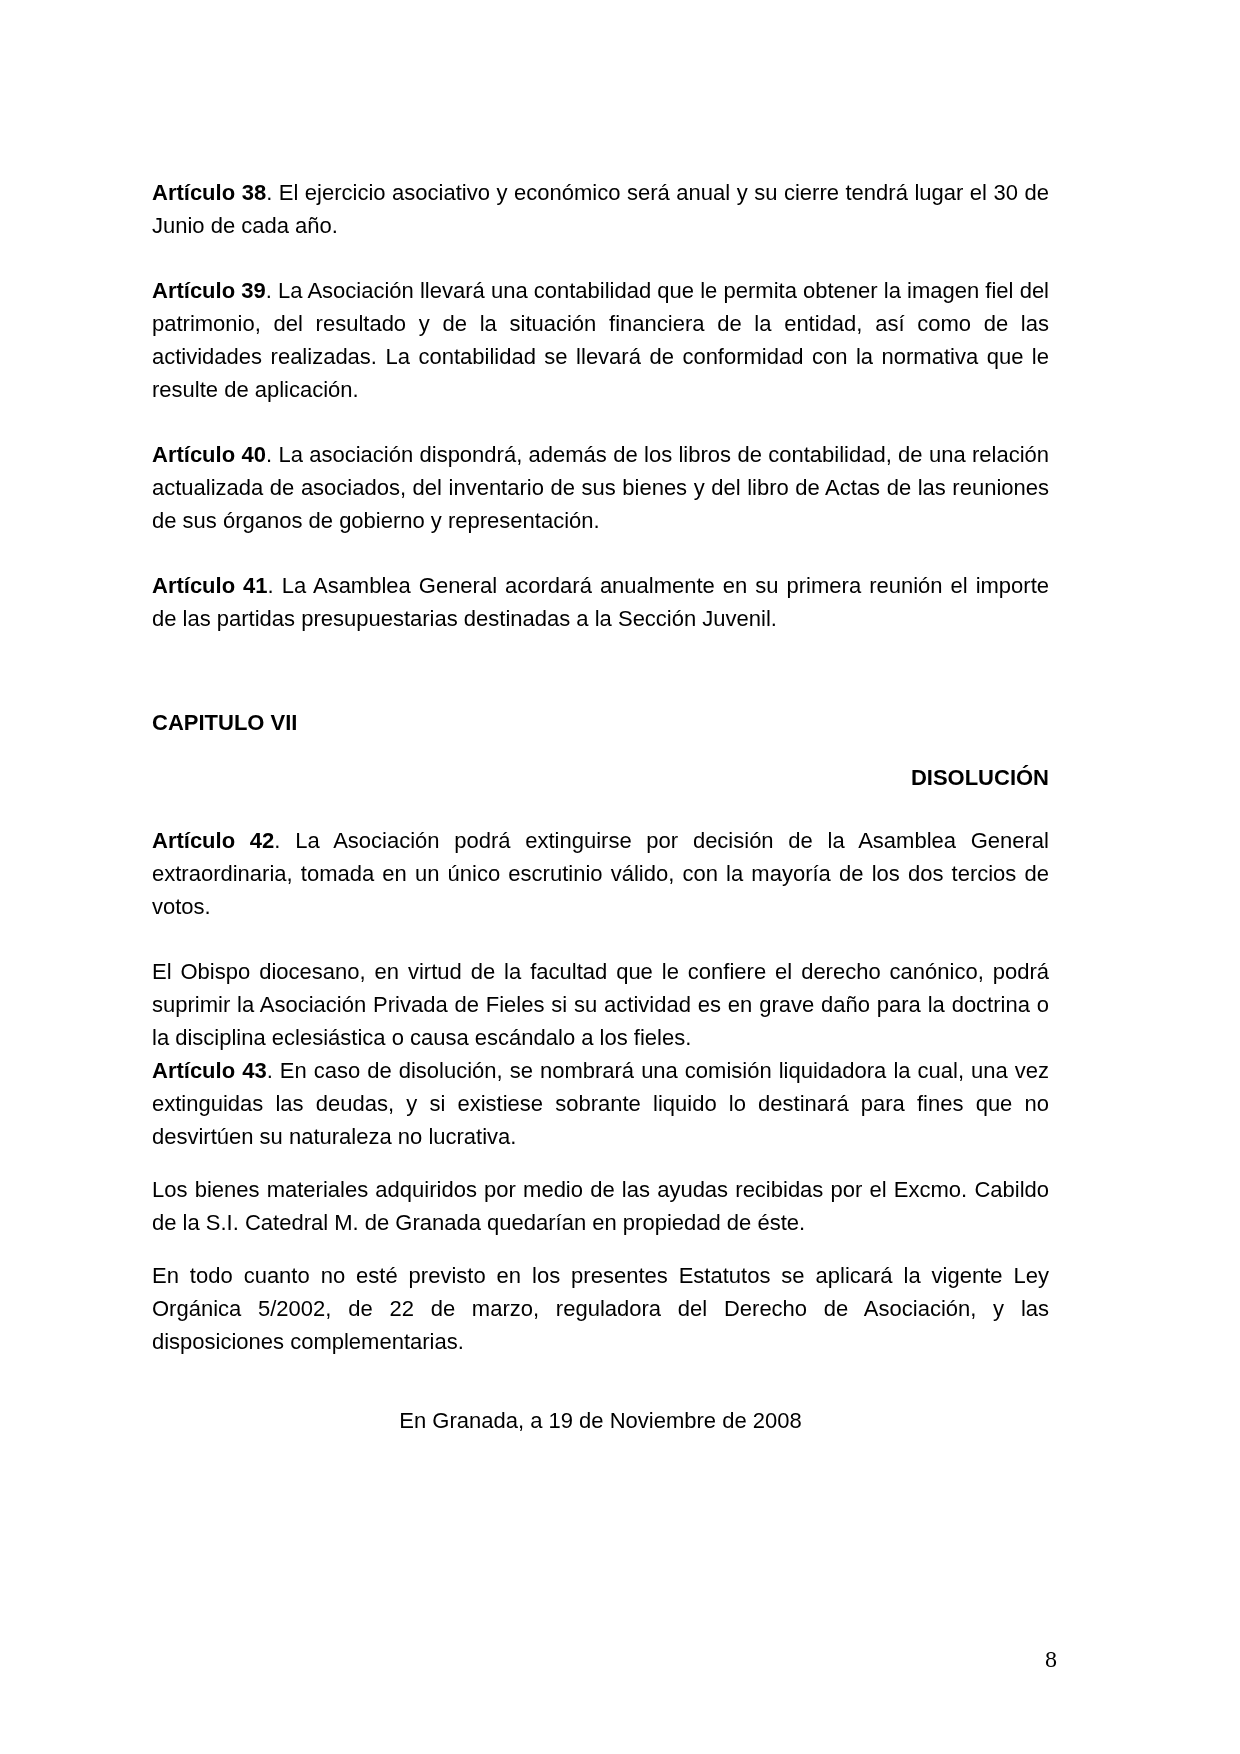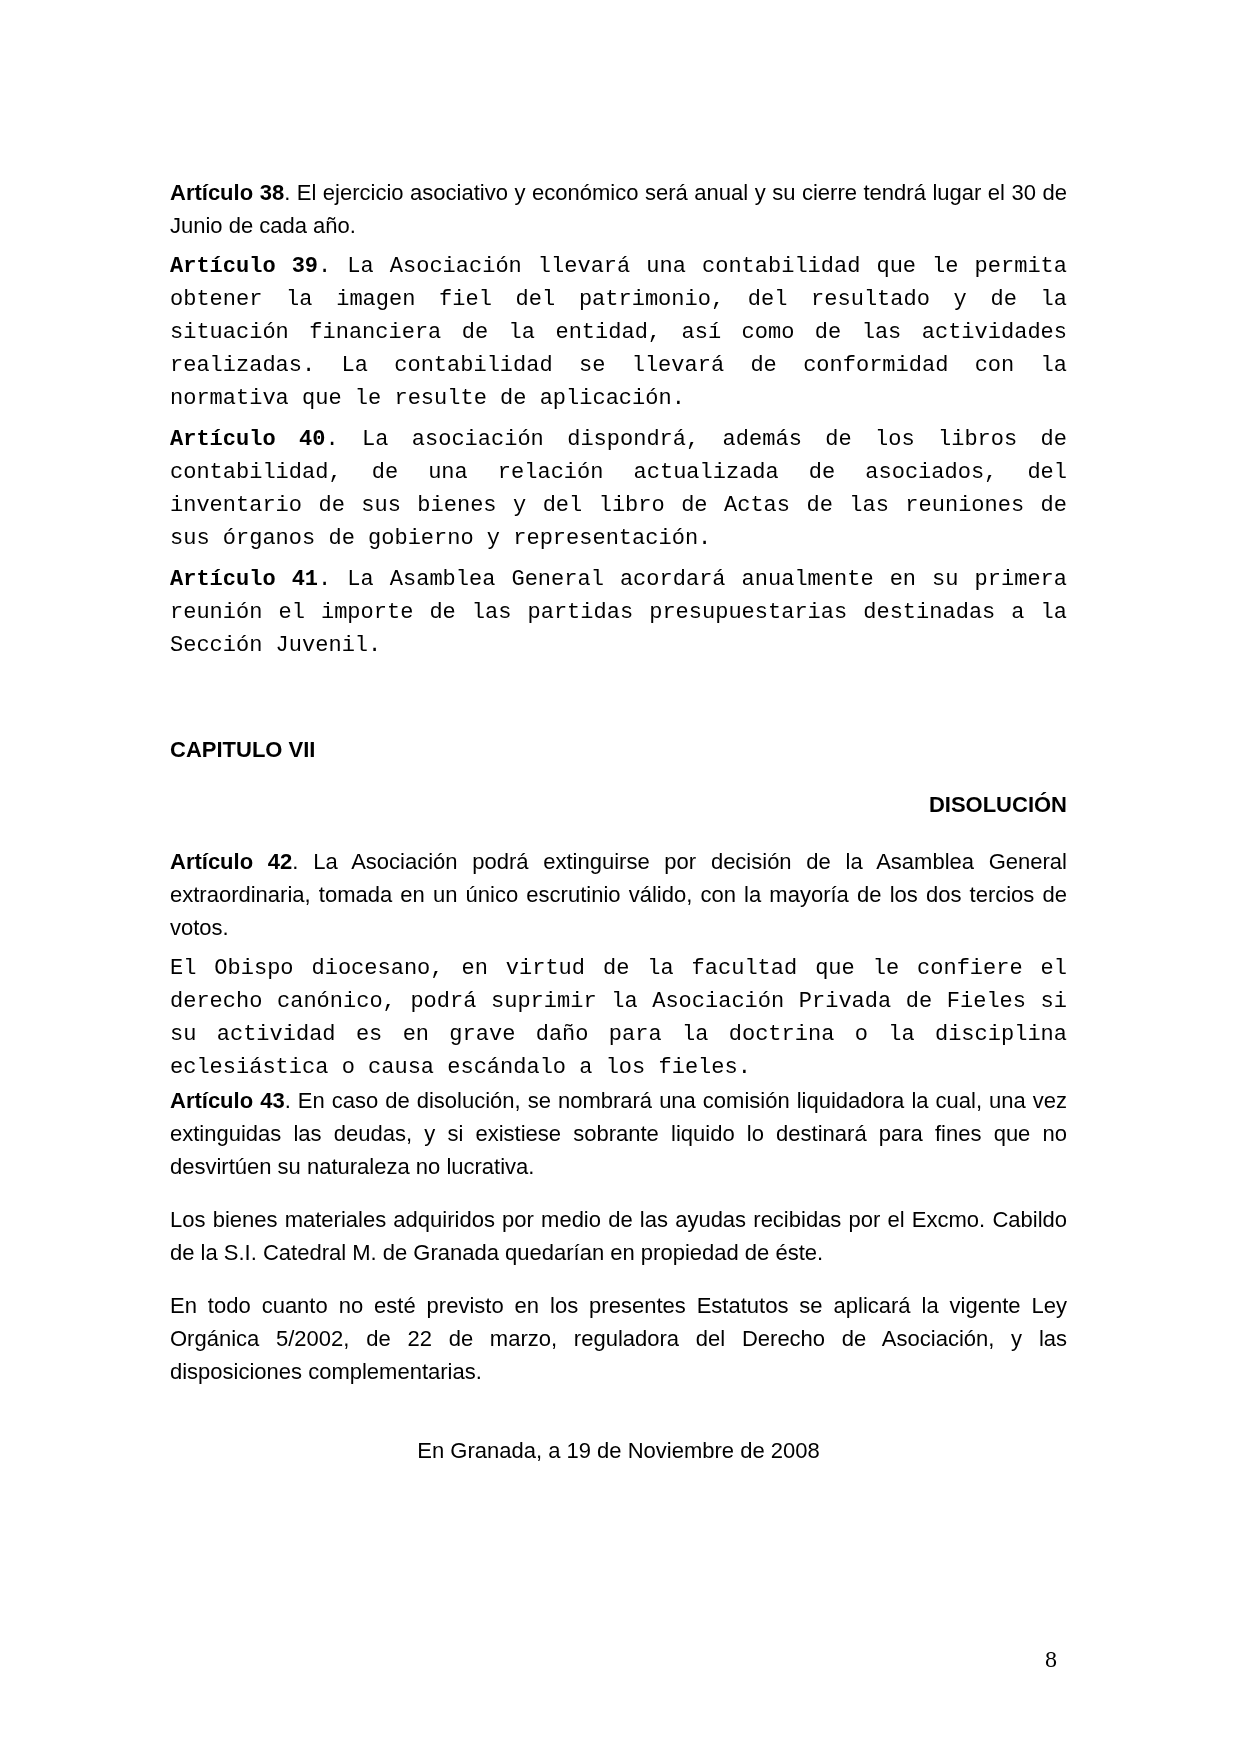--- a/index.html
+++ b/index.html
@@ -10,34 +10,34 @@
   body {
     width: 1240px;
     height: 1754px;
     position: relative;
     font-family: "Liberation Sans", sans-serif;
     color: #000000;
     overflow: hidden;
   }
   .content {
     position: absolute;
-    left: 170px;
+    left: 152px;
     top: 176px;
     width: 897px;
     font-size: 22px;
     line-height: 33px;
     text-align: justify;
   }
   p { margin: 0; padding: 0; }
   .lead { font-weight: bold; }
   .heading { font-weight: bold; text-align: left; }
-  .mt16 { margin-top: 8px; font-family: Liberation Mono, monospace; }
+  .mt16 { margin-top: 32px; }
   .mt20 { margin-top: 20px; }
   .mt22 { margin-top: 22px; text-align: right; }
-  .mt30 { margin-top: 24px; }
+  .mt30 { margin-top: 30px; }
   .mt41 { margin-top: 41px; }
   .mt42 { }
   .mt46 { margin-top: 46px; }
   .mt71 { margin-top: 71px; }
   .date-line { text-align: center; }
   .page-number {
     position: absolute;
     top: 1645px;
     left: 160px;
     width: 897px;

